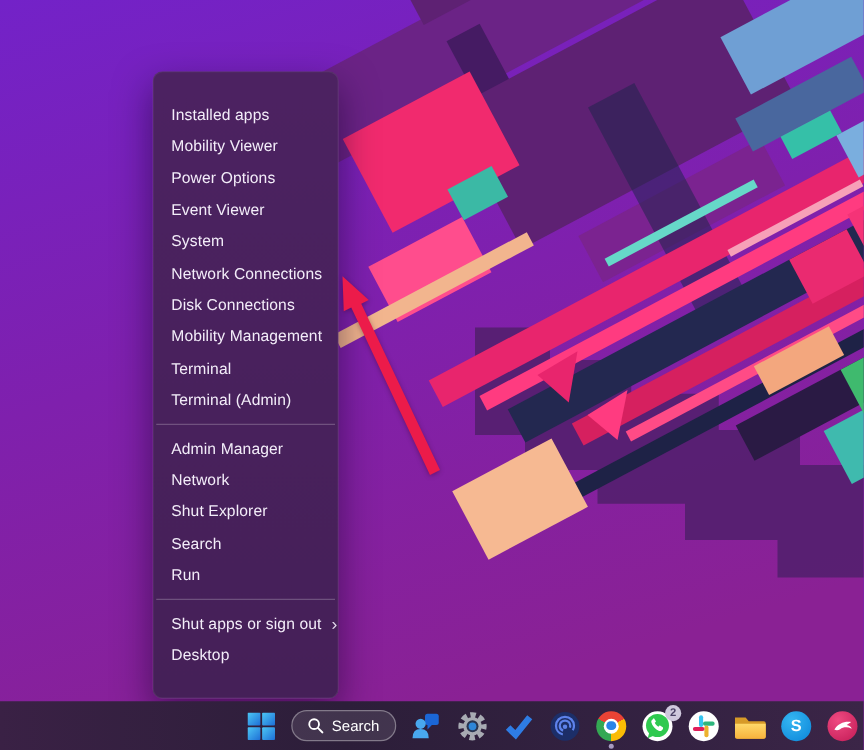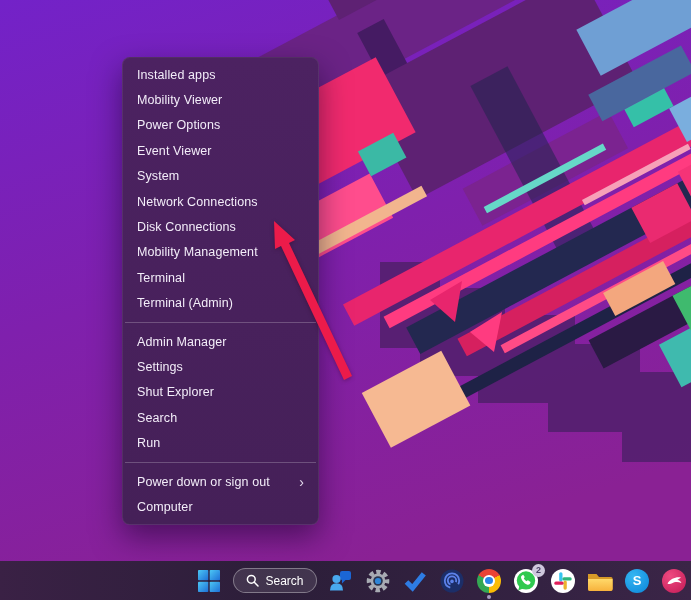--- a/index.html
+++ b/index.html
@@ -5,21 +5,21 @@
   * { margin:0; padding:0; box-sizing:border-box; }
   html,body { width:691px; height:600px; overflow:hidden; }
   body { font-family:"Liberation Sans","DejaVu Sans",sans-serif; position:relative; background:#7a22b8; }
 
   .stage { position:absolute; inset:0; width:691px; height:600px; overflow:hidden; }
 
   .wallpaper { position:absolute; inset:0; }
 
   
   .winx {
-    position:absolute; left:122px; top:57px; width:197px; padding:4px 0;
+    position:absolute; left:122px; top:57px; width:149px; padding:21px 0;
     background:linear-gradient(180deg, var(--menu-bg-top,#4c2261), var(--menu-bg-bottom,#452058));
     border-radius:8px; border:1px solid rgba(255,255,255,.07);
     box-shadow:0 12px 30px rgba(15,0,35,.5);
     z-index:5;
   }
   .mi {
     position:relative; height:25.4px; display:flex; align-items:center; justify-content:space-between;
     padding:0 14px; color:var(--menu-text,#f3edf9); font-size:12.5px; letter-spacing:.1px; cursor:default;
     white-space:nowrap;
   }
@@ -145,38 +145,38 @@
           <span>Terminal</span>
         </div>
         <div class="mi">
           <span>Terminal (Admin)</span>
         </div>
         <div class="sep"></div>
         <div class="mi">
           <span>Admin Manager</span>
         </div>
         <div class="mi">
-          <span>Settings</span>
+          <span>Network</span>
         </div>
         <div class="mi">
           <span>Shut Explorer</span>
         </div>
         <div class="mi">
           <span>Search</span>
         </div>
         <div class="mi">
           <span>Run</span>
         </div>
         <div class="sep"></div>
         <div class="mi">
-          <span>Power down or sign out</span>
+          <span>Shut apps or sign out</span>
           <span class="chev">›</span>
         </div>
         <div class="mi">
-          <span>Computer</span>
+          <span>Desktop</span>
         </div>
       </div>
   </div>
 
   <svg class="arrow-svg" viewBox="0 0 691 600">
     <polygon points="274,221 295,240 289,243 352,376 344,380 281,246 275,249" fill="#ec1b4a"></polygon>
   </svg>
 
   <div class="taskbar">
     <div class="tb-row">

